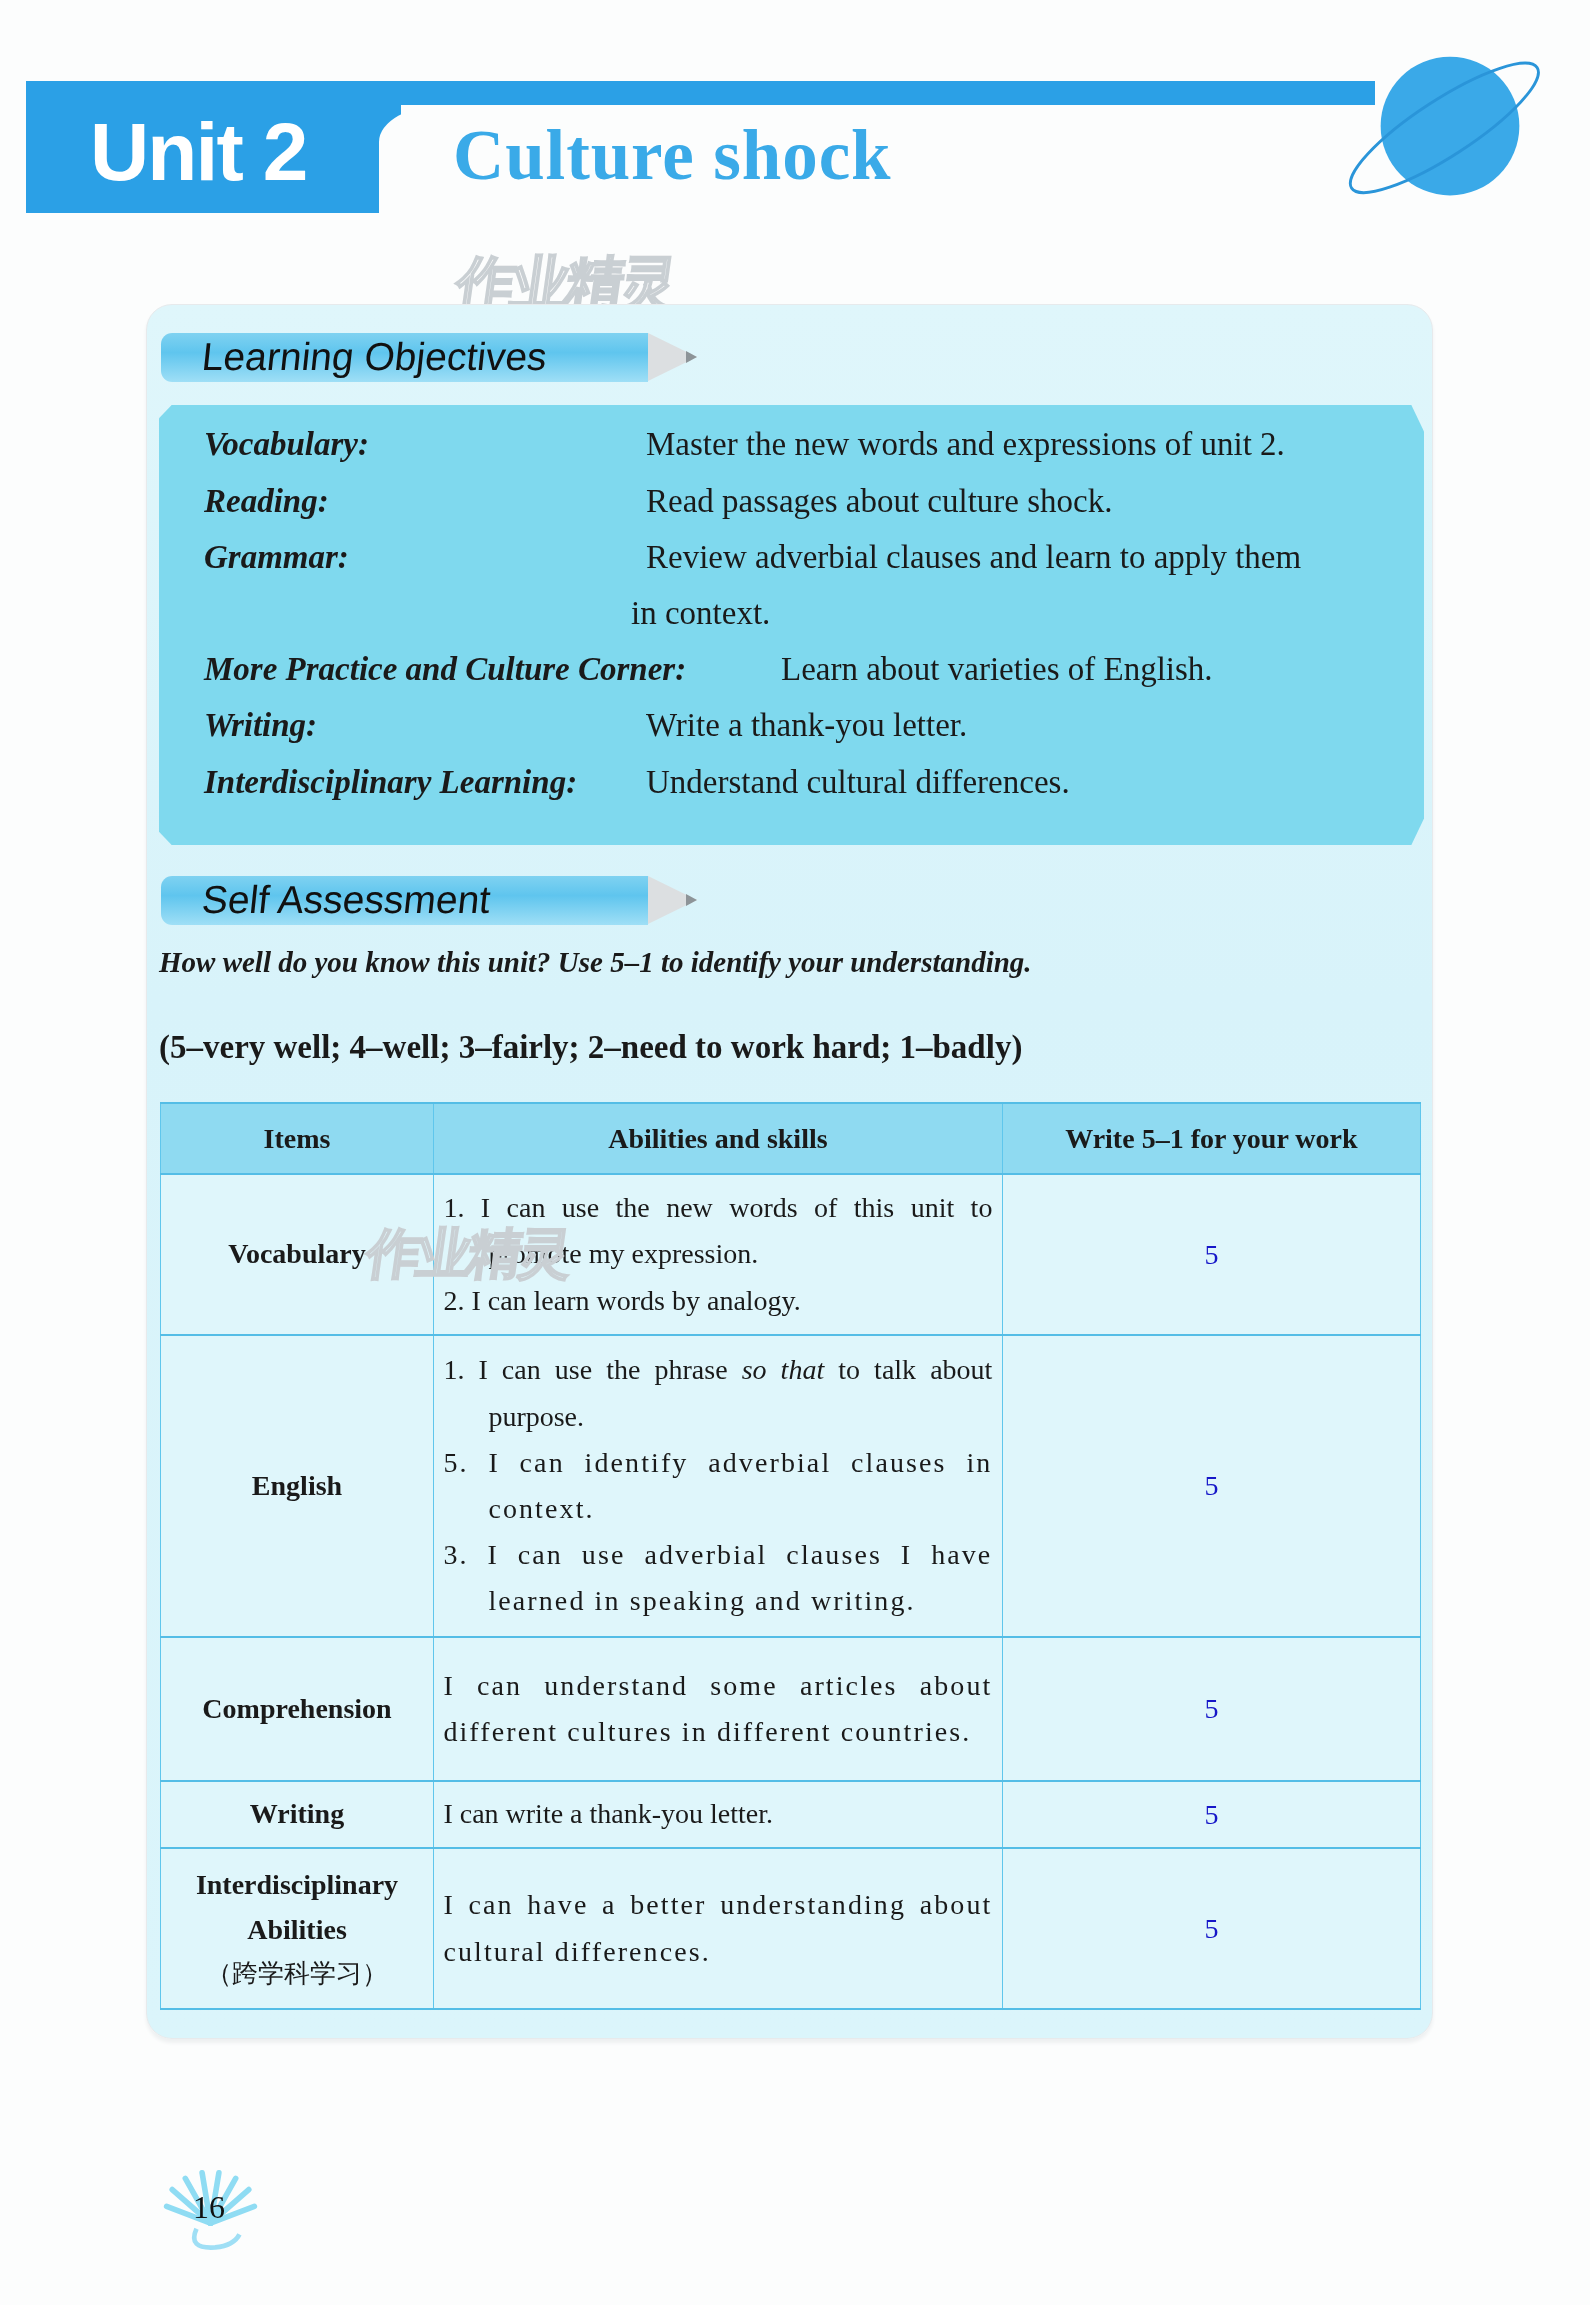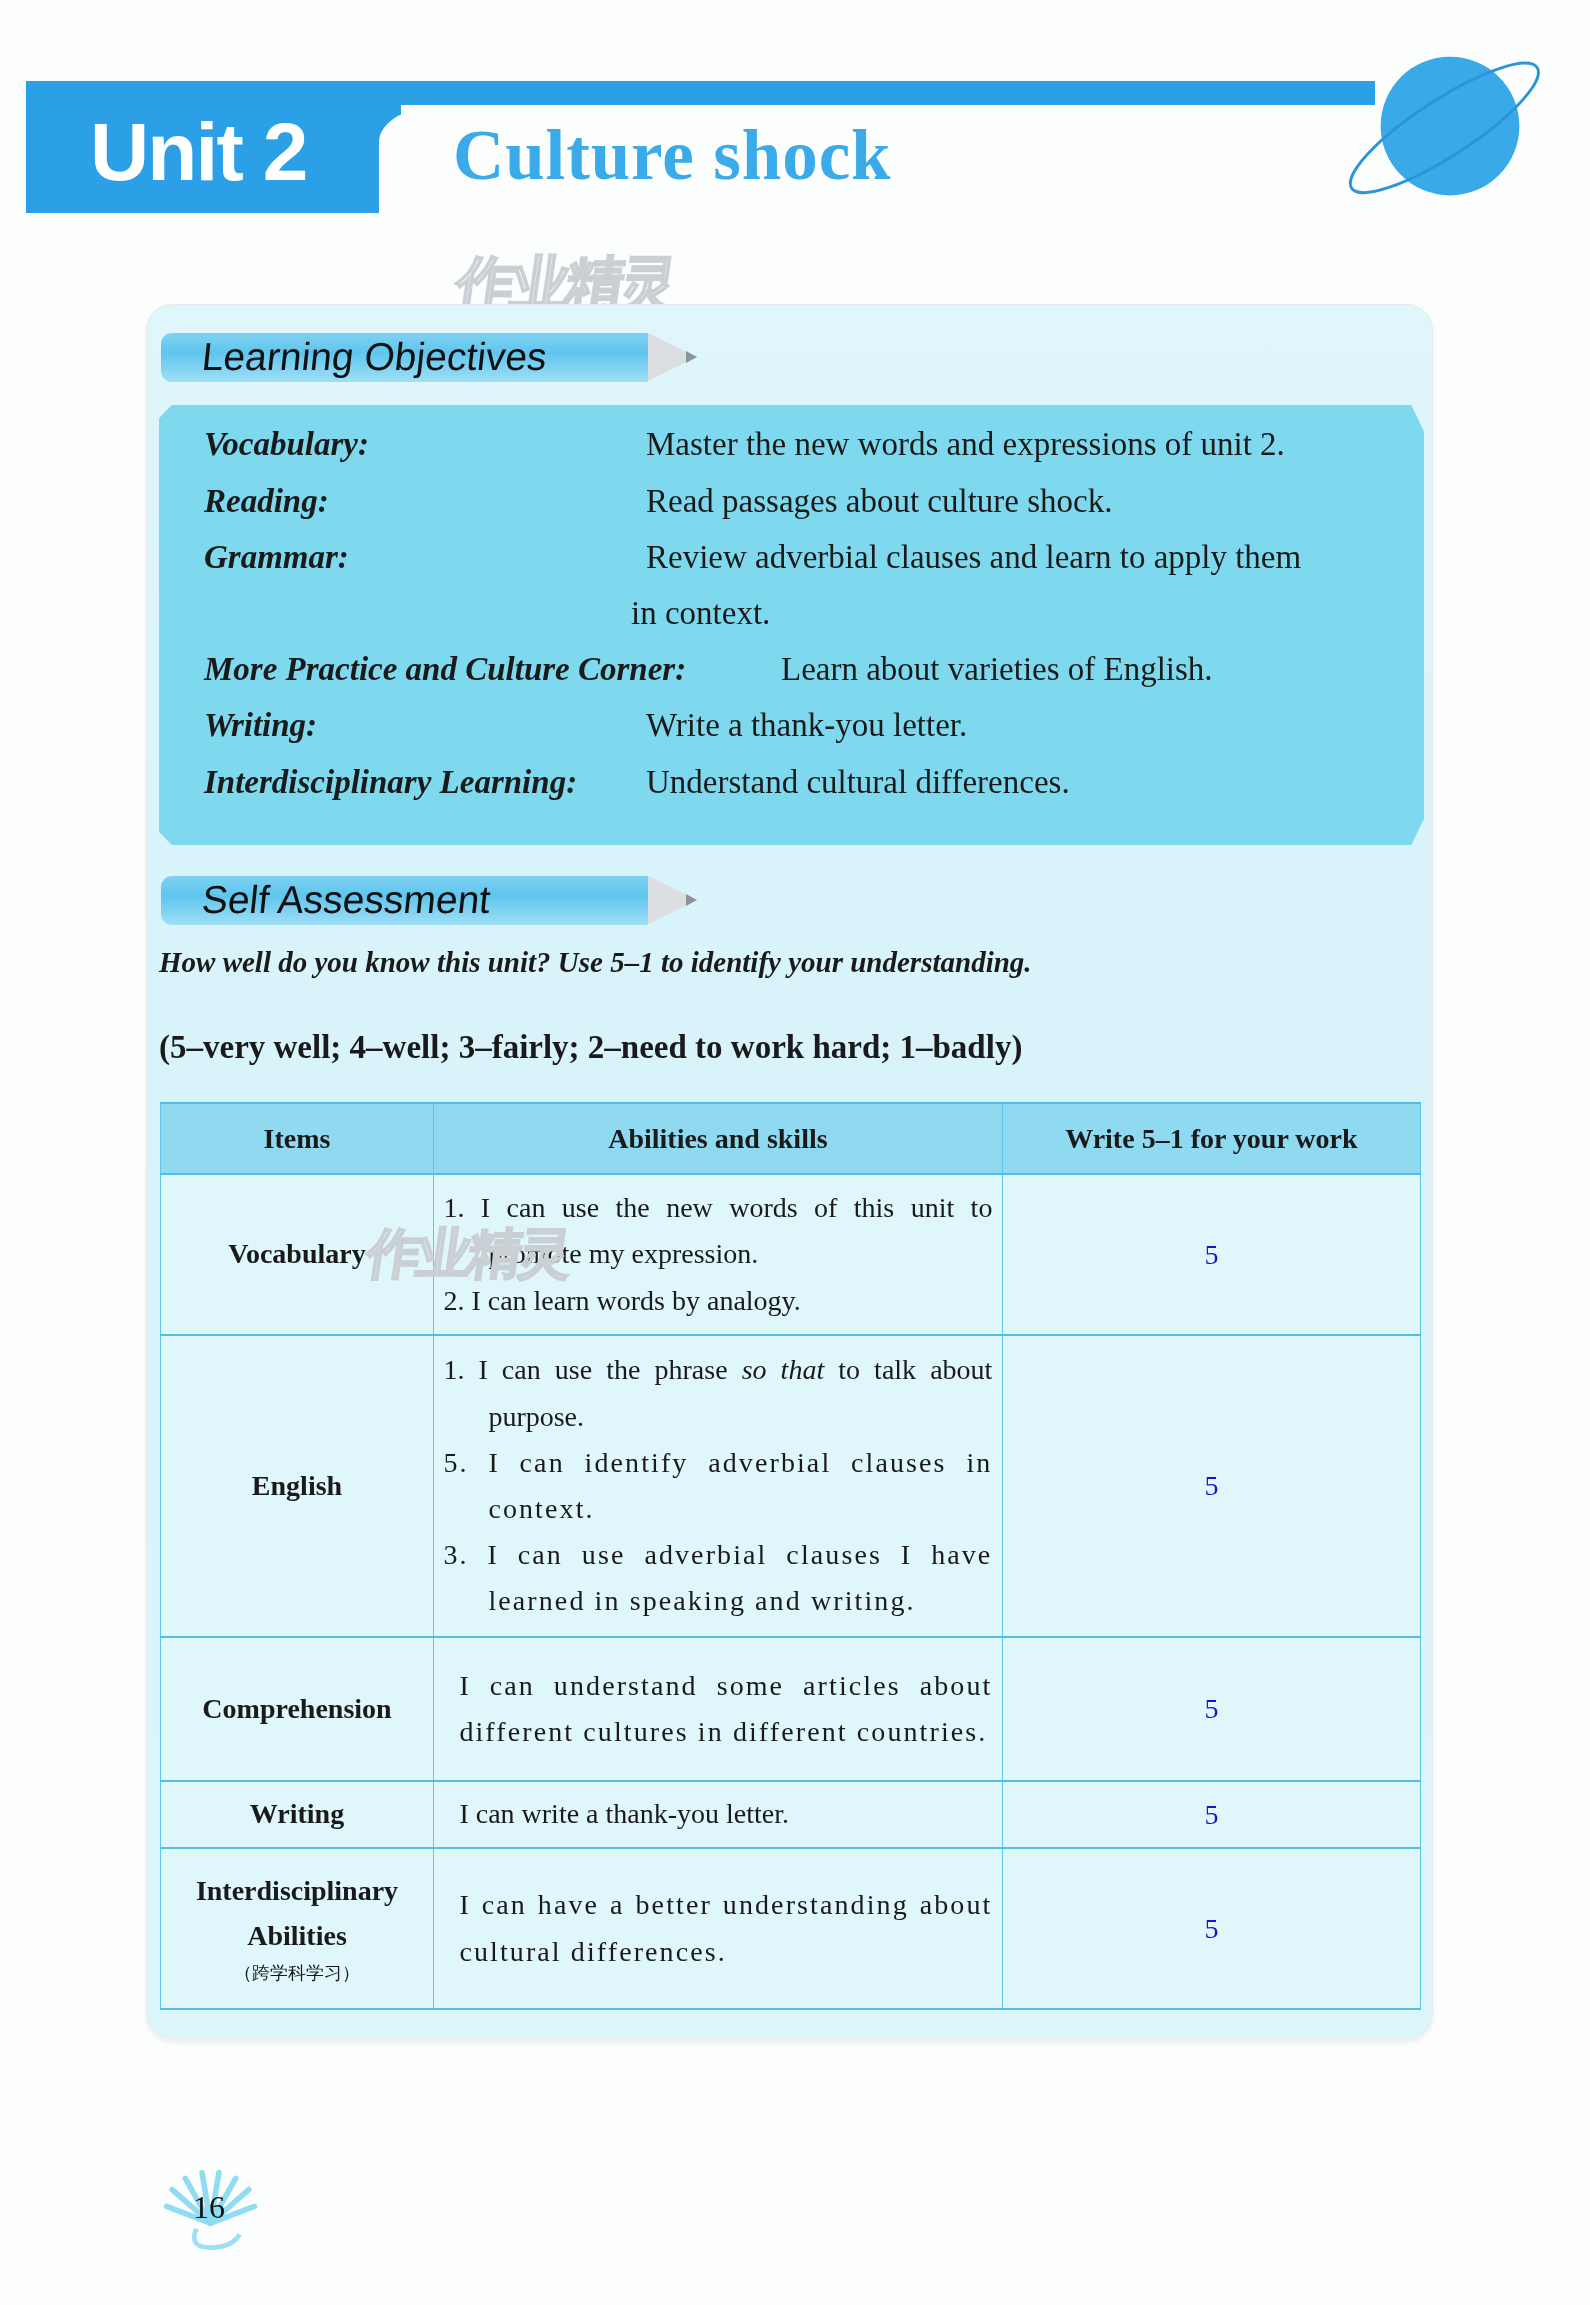--- a/index.html
+++ b/index.html
@@ -79,21 +79,21 @@
   table.assess th, table.assess td {
     border-left:1.9px solid #5fc6ec; border-right:1.9px solid #5fc6ec;
     border-top:2.8px solid #54bde6; border-bottom:2.8px solid #54bde6;
     font-size:28px; vertical-align:middle;
   }
   table.assess th { background:#8fdaf1; font-weight:700; height:67px; text-align:center; }
   td.item { font-weight:700; text-align:center; width:270px; line-height:1.6; }
   td.skill { width:549px; padding:7.5px 9.4px 7.5px 9.4px; line-height:1.65; text-align:justify; }
   td.score { text-align:center; color:#1616c8; font-size:37px; }
   .li { display:block; padding-left:45px; text-indent:-45px; }
-  .li.single { padding-left:0; text-indent:0;margin-left:16px; }
+  .li.single { padding-left:0; text-indent:0; }
   .spread { letter-spacing:2.1px; }
 
   .page-num-fan { position:absolute; left:159px; top:2169px; width:103px; height:84px; }
   .page-num { position:absolute; left:193px; top:2189px; font-size:32px; color:#111; }
 </style>
 </head>
 <body>
 
 <div class="banner-thin"></div>
 <div class="banner-block"></div>
@@ -196,21 +196,21 @@
       <td class="item">Writing</td>
       <td class="skill">
         <span class="li single">I can write a thank-you letter.</span>
       </td>
       <td class="score">5</td>
     </tr>
     <tr style="height:161px;">
       <td class="item">
         <div>Interdisciplinary</div>
         <div>Abilities</div>
-        <div style="font-family:'DejaVu Sans', sans-serif; font-weight:400; font-size:18px;">（跨学科学习）</div>
+        <div style="font-family:'DejaVu Sans', sans-serif; font-weight:400; font-size:26px;">（跨学科学习）</div>
       </td>
       <td class="skill">
         <span class="li single spread">I can have a better understanding about cultural differences.</span>
       </td>
       <td class="score">5</td>
     </tr>
   </tbody>
 </table>
 
 <div class="watermark" style="left:367px; top:1218px; font-size:54px;">作业精灵</div>

